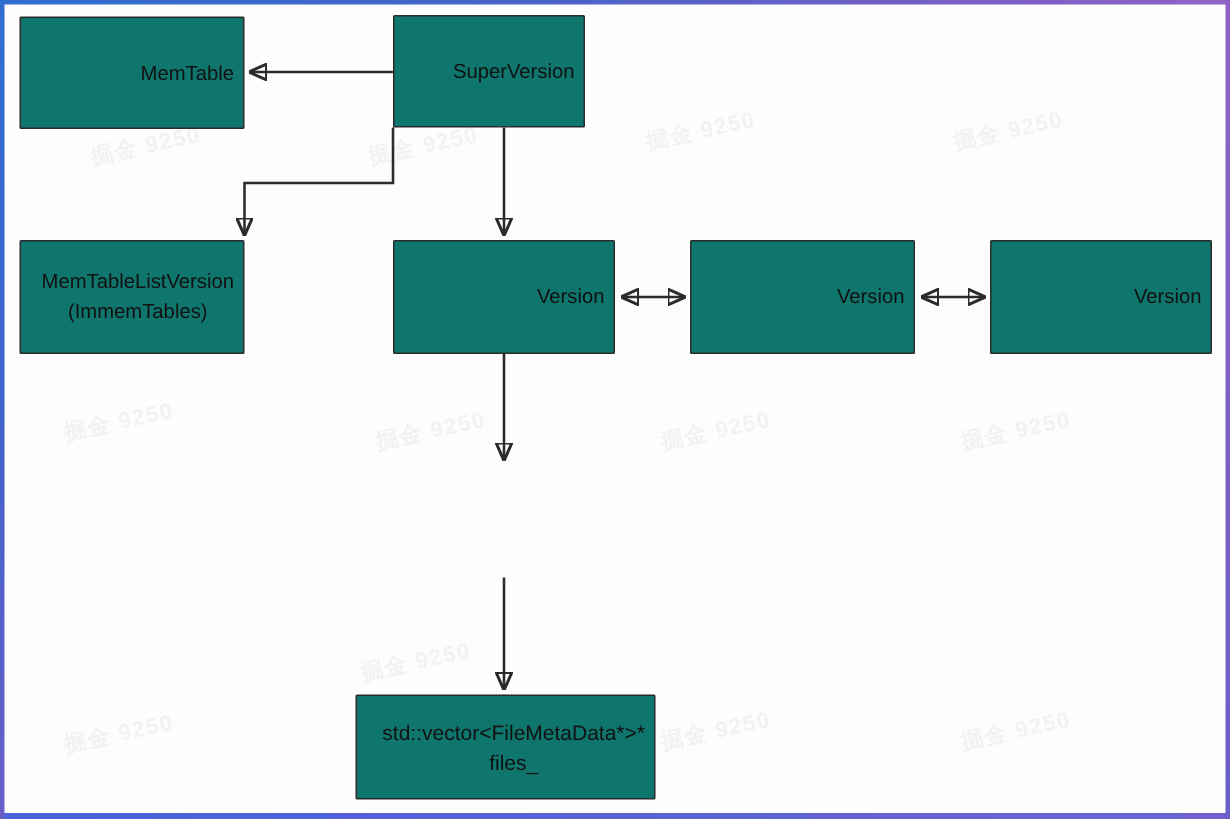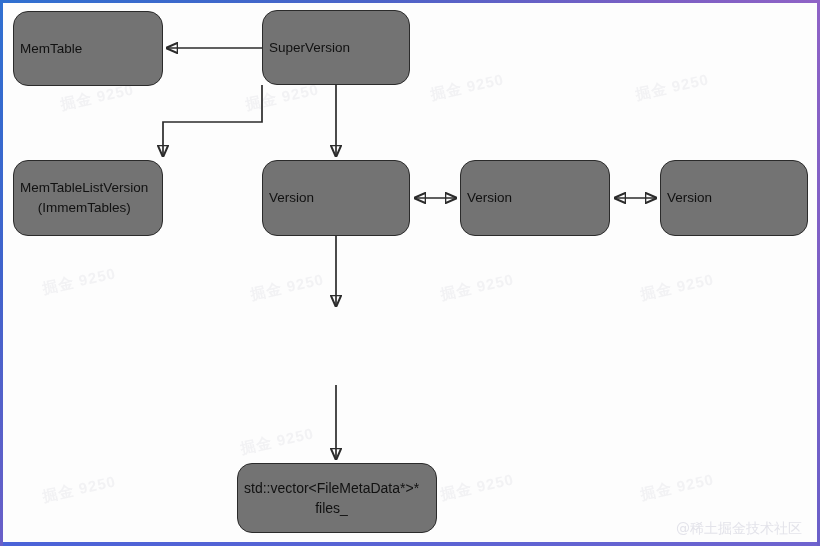--- a/index.html
+++ b/index.html
@@ -62,37 +62,37 @@
   #diagram {
     position: absolute;
     left: 0; top: 0;
     width: 820px; height: 546px;
     z-index: 10;
   }
 
   .node {
     position: absolute;
     box-sizing: border-box;
-    background: #737373;
+    background: #0f766e;
     border: 1.6px solid #2b2b2b;
-    border-radius: 15px;
+    border-radius: 1px;
     display: flex;
     align-items: center;
-    justify-content: flex-start;
+    justify-content: flex-end;
     text-align: center;
     color: #111111;
     font-size: 13.5px;
     line-height: 1.45;
     z-index: 12;
     padding: 2px 6px;
   }
   .node-label { display: block; white-space: pre-line; }
 
   .n-memtable      { left: 13px;  top: 11px;  width: 150px; height: 75px; }
-  .n-superversion  { left: 262px; top: 10px;  width: 148px; height: 75px; }
+  .n-superversion  { left: 262px; top: 10px;  width: 128px; height: 75px; }
   .n-memtablelist  { left: 13px;  top: 160px; width: 150px; height: 76px; }
   .n-version1      { left: 262px; top: 160px; width: 148px; height: 76px; }
   .n-version2      { left: 460px; top: 160px; width: 150px; height: 76px; }
   .n-version3      { left: 660px; top: 160px; width: 148px; height: 76px; }
   .n-vsinfo        { left: 262px; top: 310px; width: 148px; height: 75px; }
   .n-files         { left: 237px; top: 463px; width: 200px; height: 70px; font-size: 14px; }
 
   svg.edges {
     position: absolute;
     left: 0; top: 0;
@@ -175,15 +175,14 @@
     </div>
 
 
     <div class="node n-files">
       <span class="node-label">std::vector&lt;FileMetaData*&gt;*
 files_</span>
     </div>
 
   </div>
 
-  <div class="wm-corner">@稀土掘金技术社区</div>
 
 </div>
 
 </body></html>

